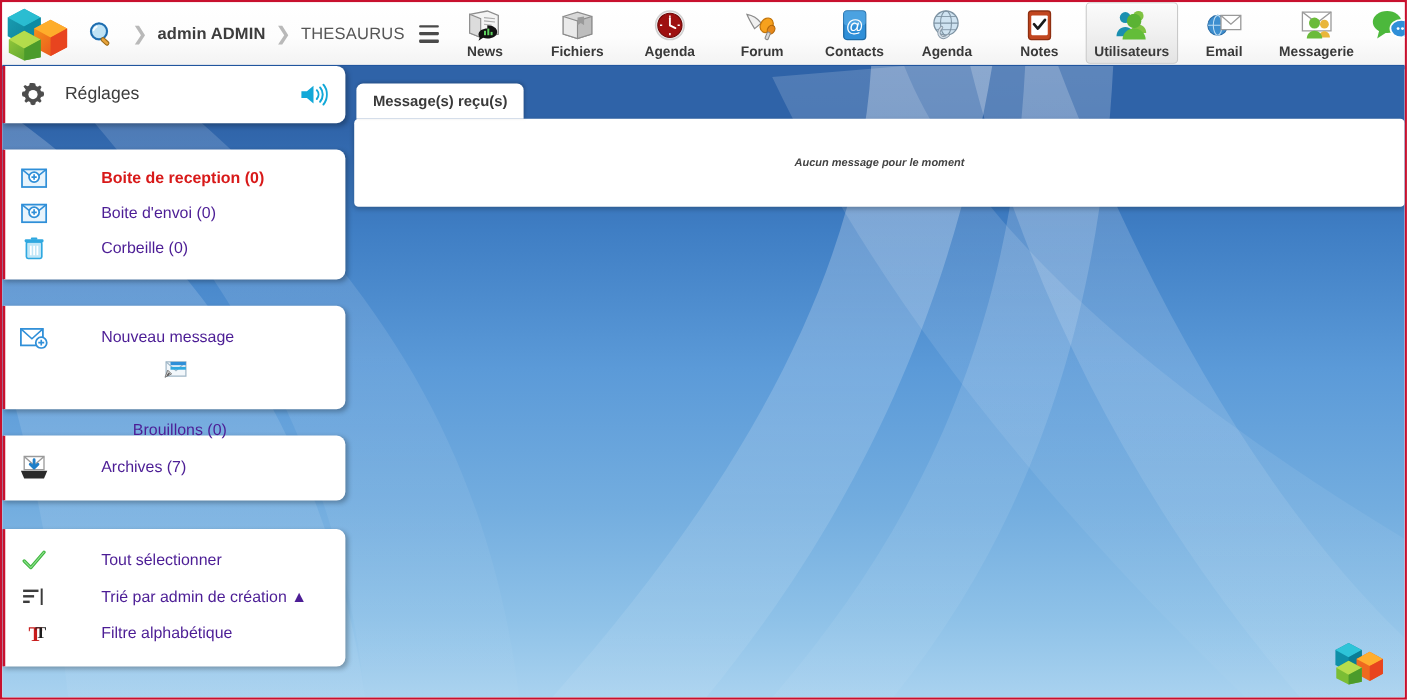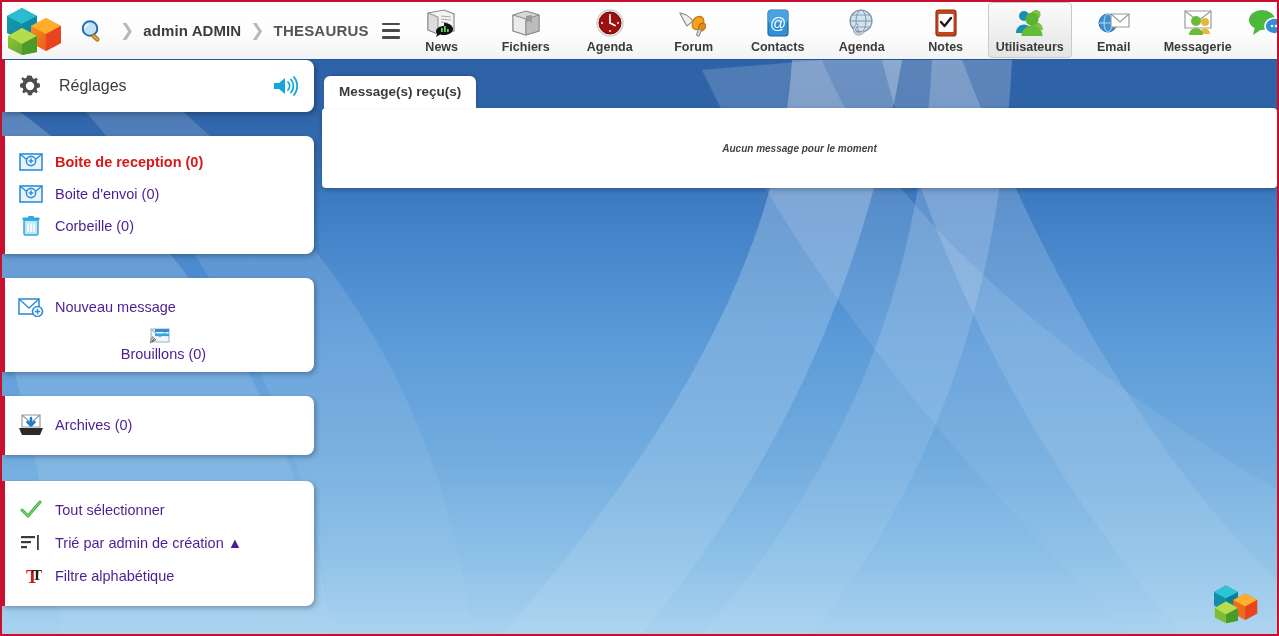--- a/index.html
+++ b/index.html
@@ -68,21 +68,21 @@
     flex: 0 0 auto;
     font-size: 15px;
     color: #4b4b4b;
   }
   .crumb-sep {
     color: #b9b9b9;
     font-size: 17px;
     font-weight: 300;
   }
   .crumb-user { font-weight: bold; color: #3d3d3d; letter-spacing: .1px; }
-  .crumb-app  { font-weight: bold; color: #555; letter-spacing: .2px; text-align: right; }
+  .crumb-app  { font-weight: normal; color: #555; letter-spacing: .2px; text-align: right; }
   .hamburger {
     margin-left: 4px;
     width: 18px; height: 16px;
     display: flex; flex-direction: column; justify-content: space-between;
     cursor: pointer;
   }
   .hamburger i { display:block; height: 2.5px; background: #4a4a4a; border-radius: 1px; }
 
   
   #apps {
@@ -152,20 +152,21 @@
     padding: 6px 0;
   }
   .panel.settings { padding: 0; height: 52px; display: flex; align-items: center; }
 
   .srow {
     display: flex;
     align-items: center;
     height: 32px;
     padding: 0 10px;
     cursor: pointer;
+    gap: 37px;
   }
   .srow .ic {
     width: 32px; min-width: 32px;
     display: flex; align-items: center; justify-content: center;
   }
   .srow .tx {
     font-size: 14.5px;
     color: #4c1d95;
     padding-left: 8px;
     white-space: nowrap;
@@ -553,21 +554,21 @@
       <div class="panel" style="margin-top:24px;padding:12px 0 13px 0;">
         <div class="srow" style="height:34px;">
           <span class="ic">
             <svg width="28" height="24" viewBox="0 0 28 24">
               <polygon points="5,2 23,2 23,14 5,14" fill="#ffffff" stroke="#9a9a9a" stroke-width="1.2"></polygon>
               <polyline points="5,2 14,10 23,2" fill="none" stroke="#9a9a9a" stroke-width="1.2"></polyline>
               <path d="M2 15h24l-3 7H5z" fill="#2a2a2a"></path>
               <path d="M14 5v7M10.5 9l3.5 3.5L17.5 9" stroke="#1e7fc9" stroke-width="2.6" fill="none" stroke-linecap="round" stroke-linejoin="round"></path>
             </svg>
           </span>
-          <span class="tx">Archives (0)</span>
+          <span class="tx">Archives (7)</span>
         </div>
       </div>
 
       <div class="panel" style="margin-top:26px;padding:12px 0 14px 0;">
         <div class="srow" style="height:33px;">
           <span class="ic">
             <svg width="24" height="20" viewBox="0 0 24 20">
               <path d="M3 10l6 6L21 2" stroke="#3fb53f" stroke-width="3" fill="none" stroke-linecap="round" stroke-linejoin="round"></path>
               <path d="M3 10l6 6L21 2" stroke="#8ee08e" stroke-width="1" fill="none" stroke-linecap="round" stroke-linejoin="round"></path>
             </svg>

